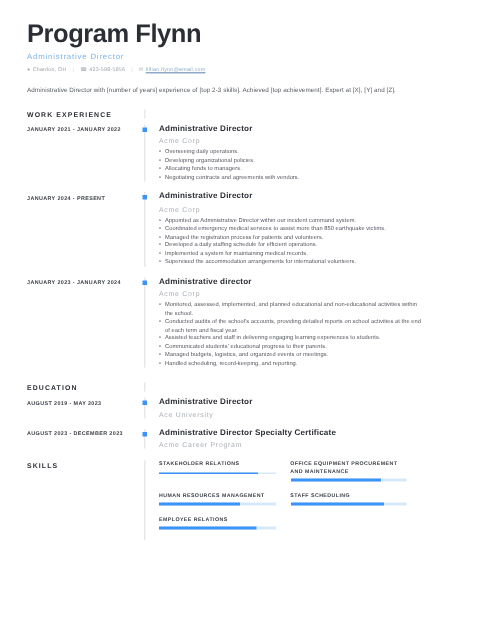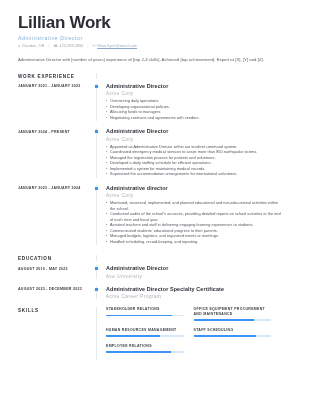--- a/index.html
+++ b/index.html
@@ -173,21 +173,21 @@
     height: 100%;
     background: #3b93f7;
   }
 </style>
 </head>
 <body>
 
 <div class="page">
 
   <div>
-    <div class="name">Lillian Work</div>
+    <div class="name">Program Flynn</div>
     <div class="role-sub">Administrative Director</div>
     <div class="contact-row">
       <span class="contact-item">
         <span class="gl">●</span>
         <span>Chardon, OH</span>
       </span>
       <span class="contact-sep">|</span>
       <span class="contact-item">
         <span class="gl">☎</span>
         <span>423-598-5856</span>

